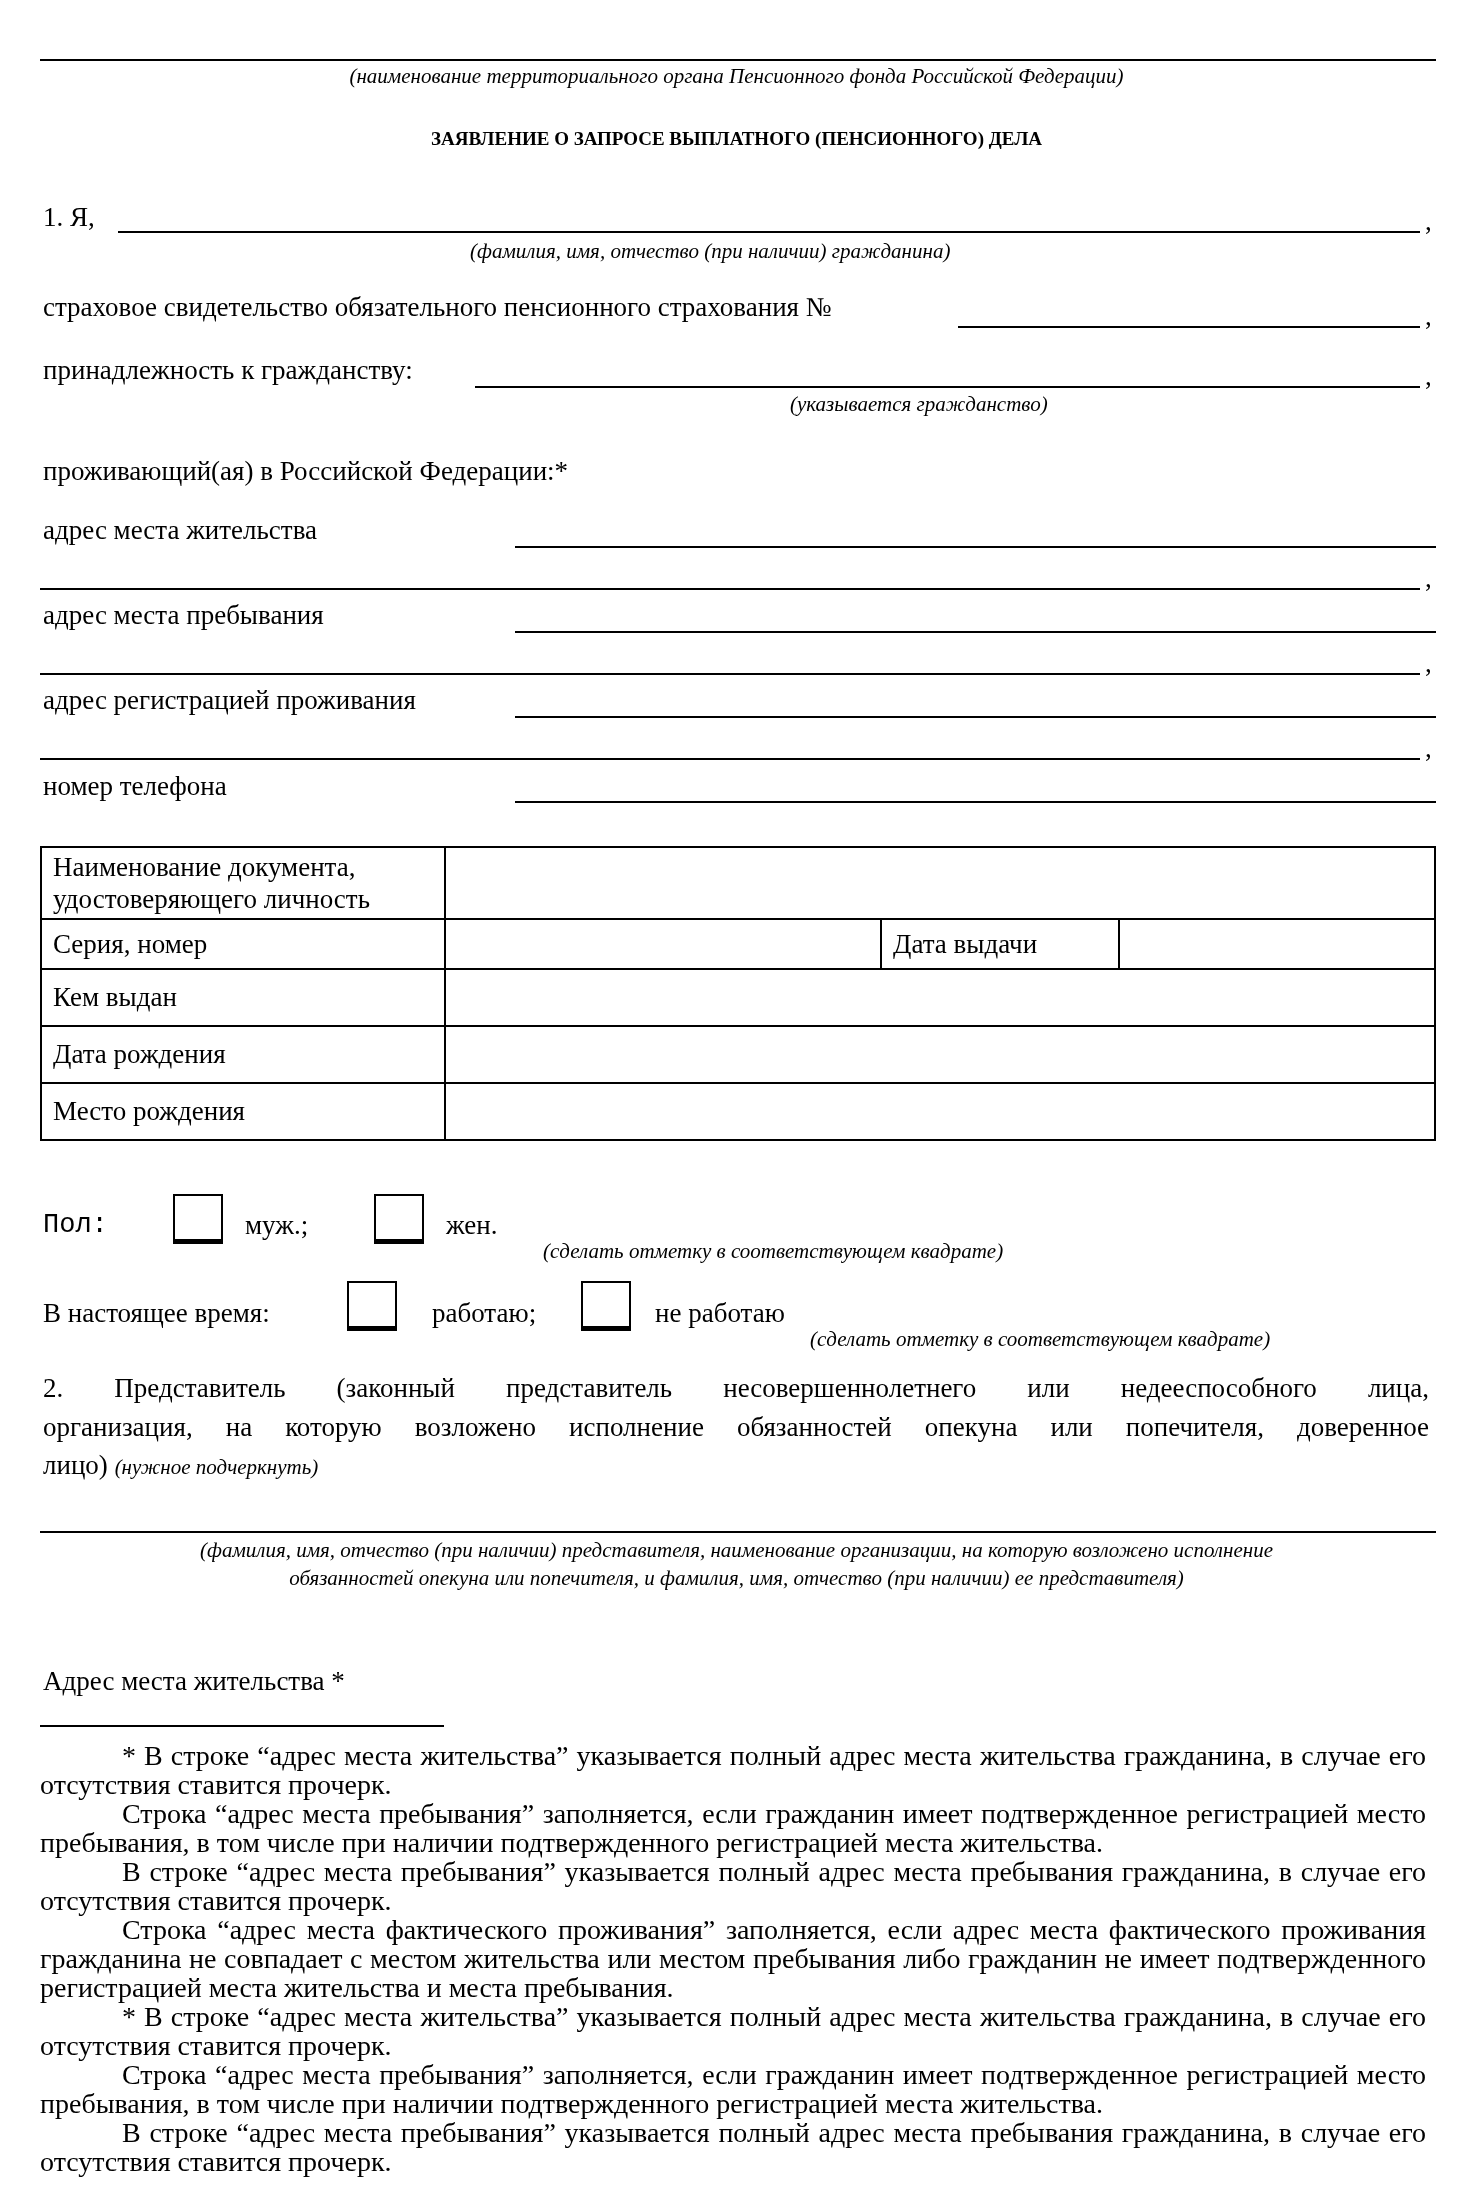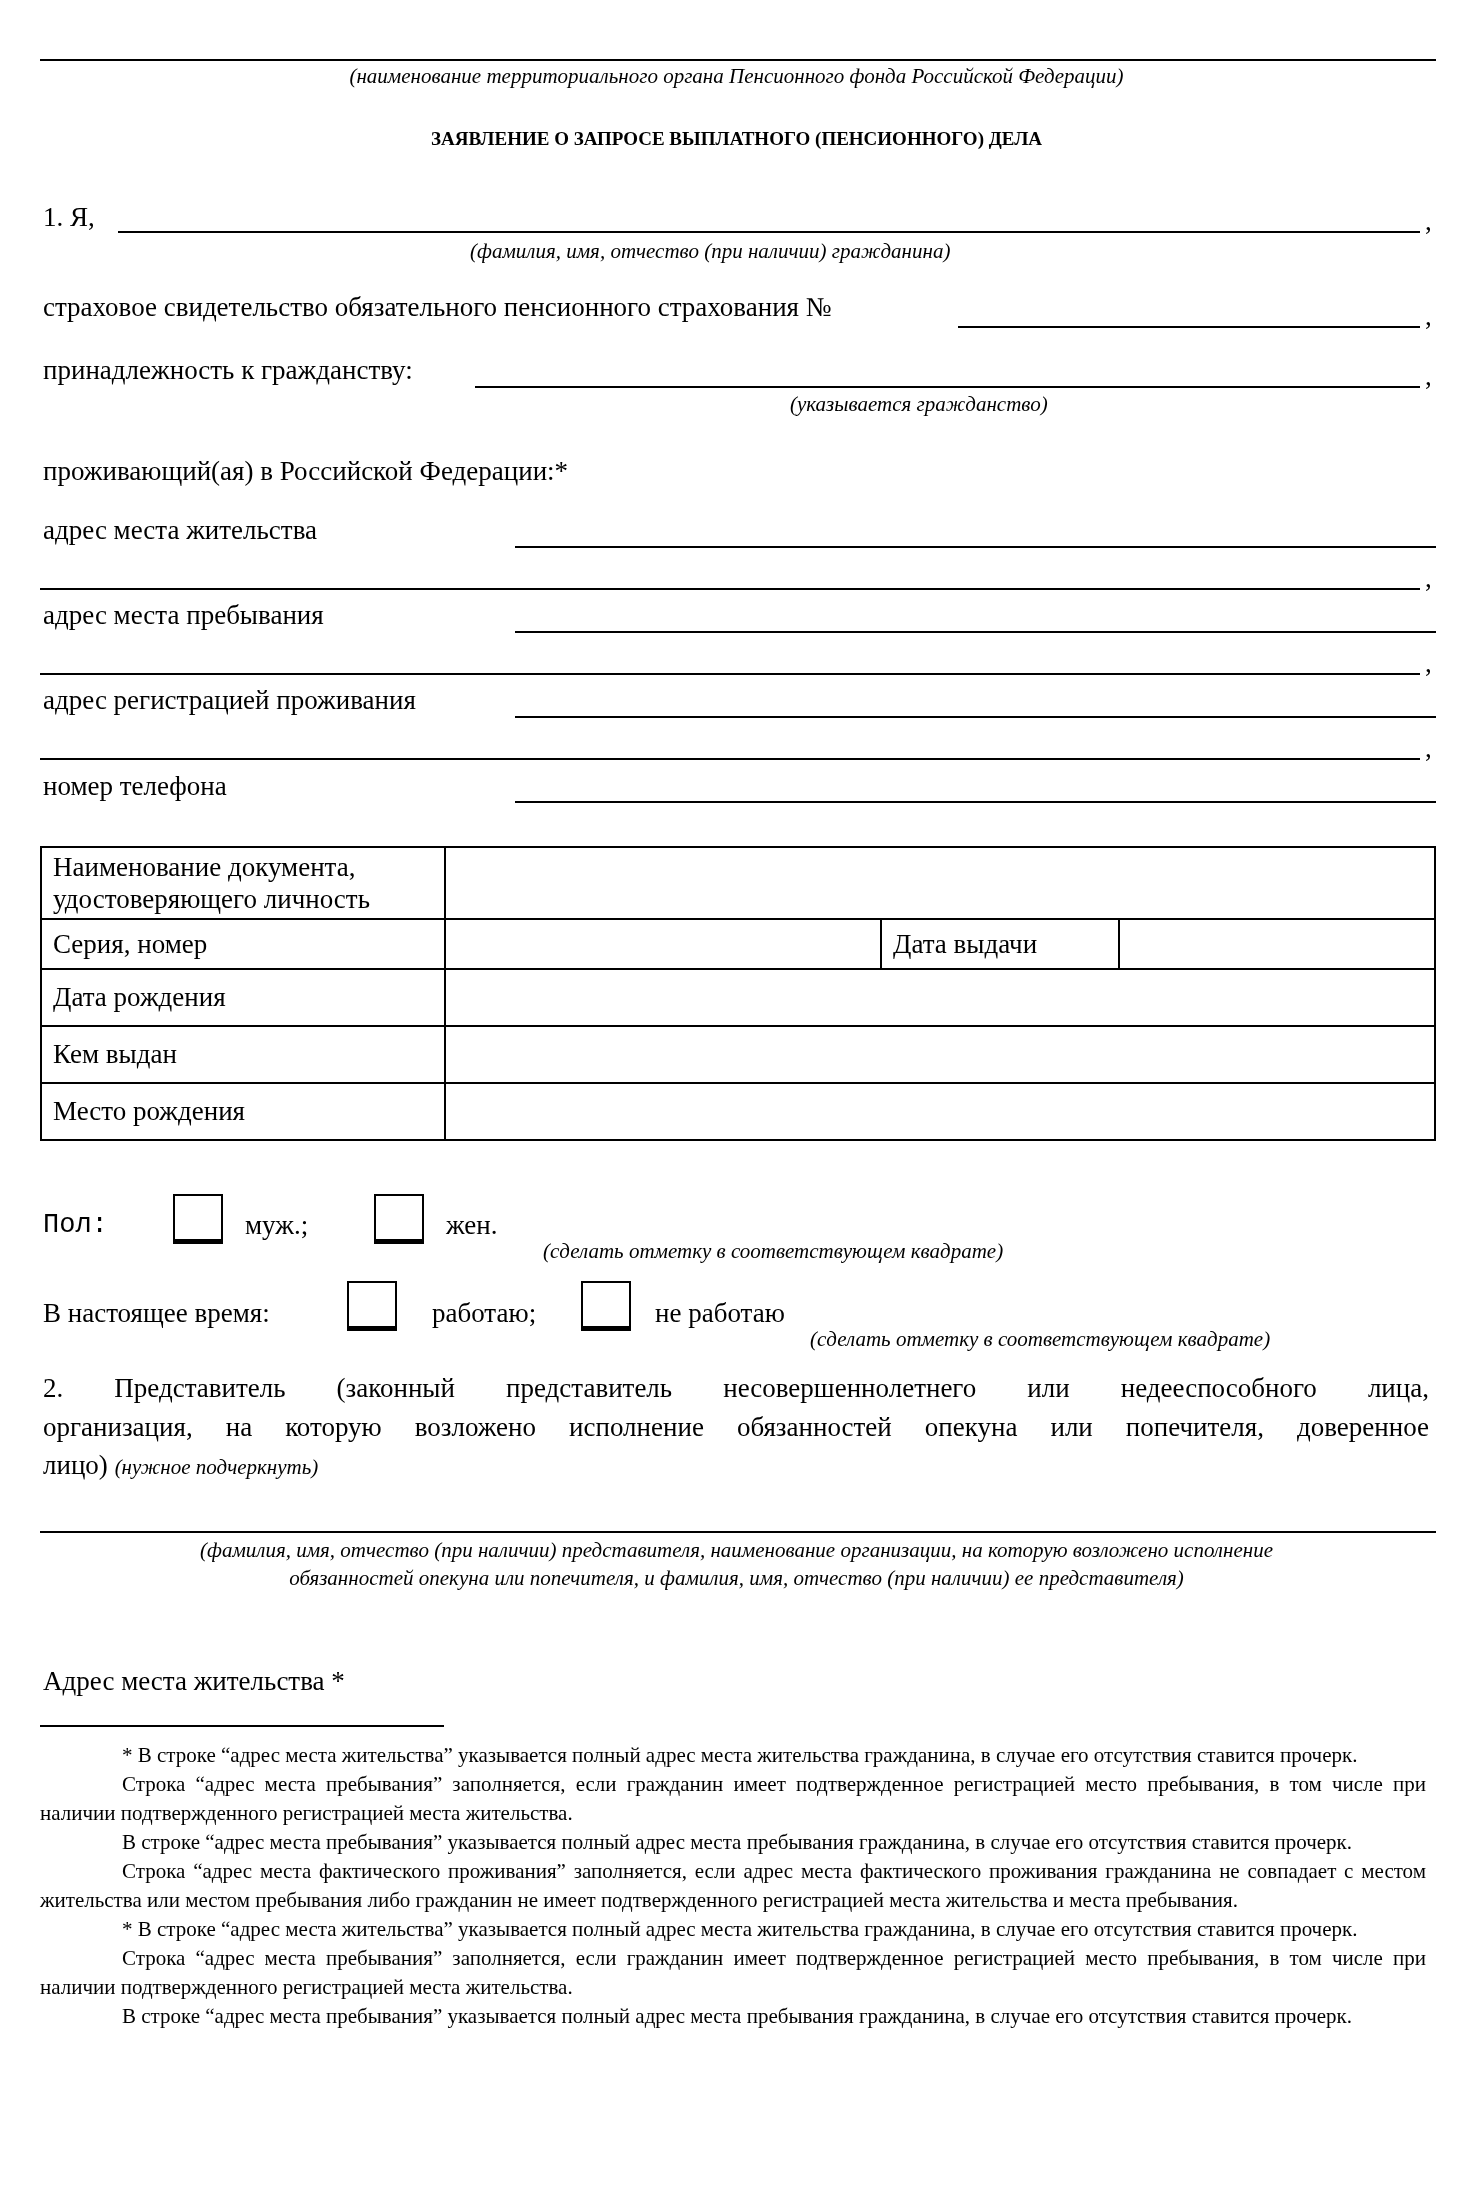--- a/index.html
+++ b/index.html
@@ -10,21 +10,21 @@
   .abs { position: absolute; }
   .line { position: absolute; height: 0; border-top: 2px solid #000; }
   .t { font-size: 27px; white-space: nowrap; }
   .i { font-style: italic; margin-top: 25px; }
   .caption { font-size: 21px; font-style: italic; white-space: nowrap; text-align: center; }
   .comma { font-size: 27px; }
   .doc-table { position: absolute; left: 40px; top: 846px; width: 1396px; border-collapse: collapse; }
   .doc-table td { border: 2px solid #000; font-size: 27px; padding: 0 11px; vertical-align: middle; }
   .chk { position: absolute; width: 50px; height: 50px; border: 2px solid #000; border-bottom-width: 5px; box-sizing: border-box; background: #fff; }
   .just { text-align: justify; text-align-last: justify; }
-  .fn { position: absolute; left: 40px; width: 1386px; font-size: 21px; line-height: 29px; text-align: justify; }
+  .fn { position: absolute; left: 40px; width: 1386px; font-size: 28px; line-height: 29px; text-align: justify; }
   .fn p { margin: 0; text-indent: 82px; }
 </style>
 </head>
 <body>
 
 <div class="line" style="left:40px; top:59px; width:1396px;"></div>
 <div class="abs caption" style="left:0; width:1473px; top:64px;">(наименование территориального органа Пенсионного фонда Российской Федерации)</div>
 <div class="abs t" style="left:0; width:1473px; top:128px; text-align:center; font-weight:bold; font-size:19px;">ЗАЯВЛЕНИЕ О ЗАПРОСЕ ВЫПЛАТНОГО (ПЕНСИОННОГО) ДЕЛА</div>
 
 <div class="abs t" style="left:43px; top:202px;">1. Я,</div>
@@ -73,25 +73,25 @@
     <td style="line-height:32px; white-space:normal;">Наименование документа, удостоверяющего личность</td>
     <td colspan="3"></td>
   </tr>
   <tr style="height:50px">
     <td>Серия, номер</td>
     <td></td>
     <td style="border-left-width:1px;">Дата выдачи</td>
     <td style="border-left-width:1px;"></td>
   </tr>
   <tr style="height:57px">
-    <td>Дата рождения</td>
+    <td>Кем выдан</td>
     <td colspan="3"></td>
   </tr>
   <tr style="height:57px">
-    <td>Кем выдан</td>
+    <td>Дата рождения</td>
     <td colspan="3"></td>
   </tr>
   <tr style="height:57px">
     <td>Место рождения</td>
     <td colspan="3"></td>
   </tr>
 </tbody>
   </table>
 
 <div class="abs t" style="left:43px; top:1210px;font-family:Liberation Mono, monospace;">Пол:</div>

